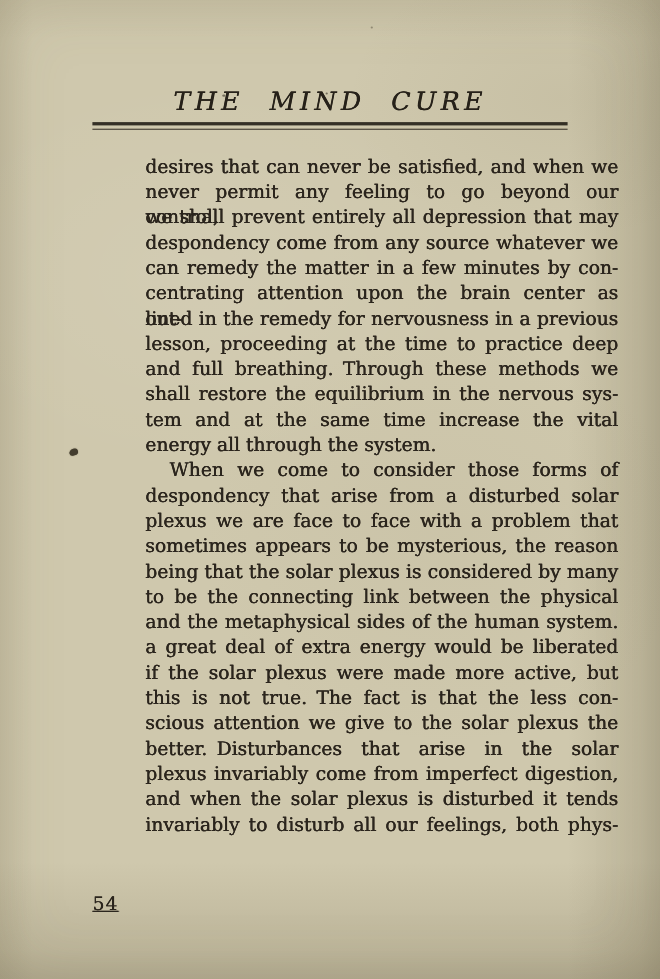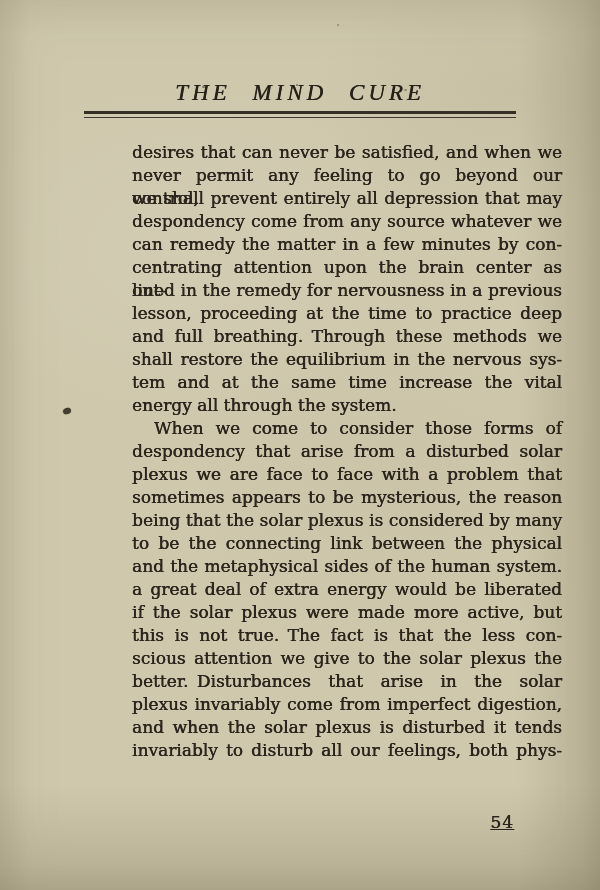--- a/index.html
+++ b/index.html
@@ -24,42 +24,41 @@
     box-shadow:inset 0 0 60px rgba(120,110,80,0.18);
     color:var(--ink);
   }
   .header{position:absolute;left:84px;top:80px;width:432px;}
   .title{
     margin:0;text-align:center;
     font-size:23px;font-weight:normal;font-style:italic;
     letter-spacing:4px;word-spacing:12px;
     color:var(--title-ink);
     text-shadow:0.4px 0 0 currentColor;
-    font-family:Liberation Serif, serif;
   }
   .title-rule{
     margin-top:5px;height:3px;
     border-top:3px solid rgba(32,28,20,0.88);
     border-bottom:1px solid rgba(32,28,20,0.82);
   }
   .content{position:absolute;left:84px;top:141px;width:430px;margin-left:48px;}
   .line{
     height:23px;line-height:23px;
     font-size:17px;white-space:nowrap;
     text-shadow:0.35px 0 0 currentColor, 0 0 0.6px rgba(43,37,29,0.45);
   }
   .line.j{
     white-space:normal;
     text-align:justify;
     text-align-last:justify;
   }
   .line.ind{text-indent:22px;}
   .footer{
     position:absolute;left:84px;top:812px;width:430px;
-    text-align:right;
+    text-align:left;
     text-decoration:underline;
   }
   .page-number{
     font-size:17px;letter-spacing:1px;
     text-shadow:0.35px 0 0 currentColor;
   }
   .speck{position:absolute;border-radius:50%;background:#555040;opacity:0.75;}
   .speck.s1{left:202px;top:86px;width:3px;height:2px;}
   .speck.s2{left:296px;top:84px;width:2px;height:2px;}
   .speck.s3{left:404px;top:89px;width:3px;height:2px;opacity:0.55;}

